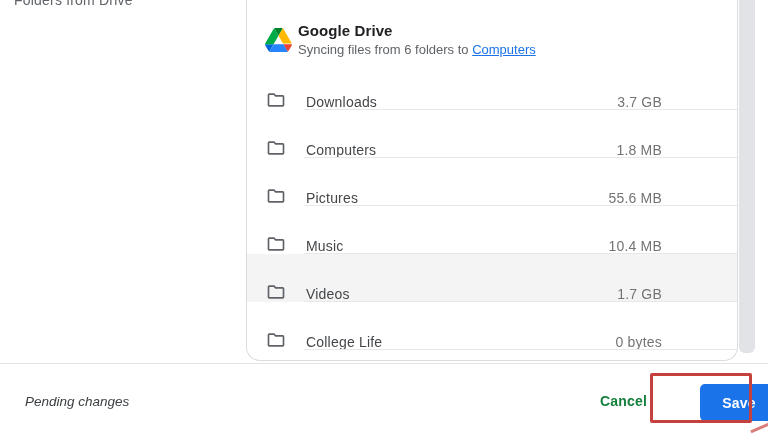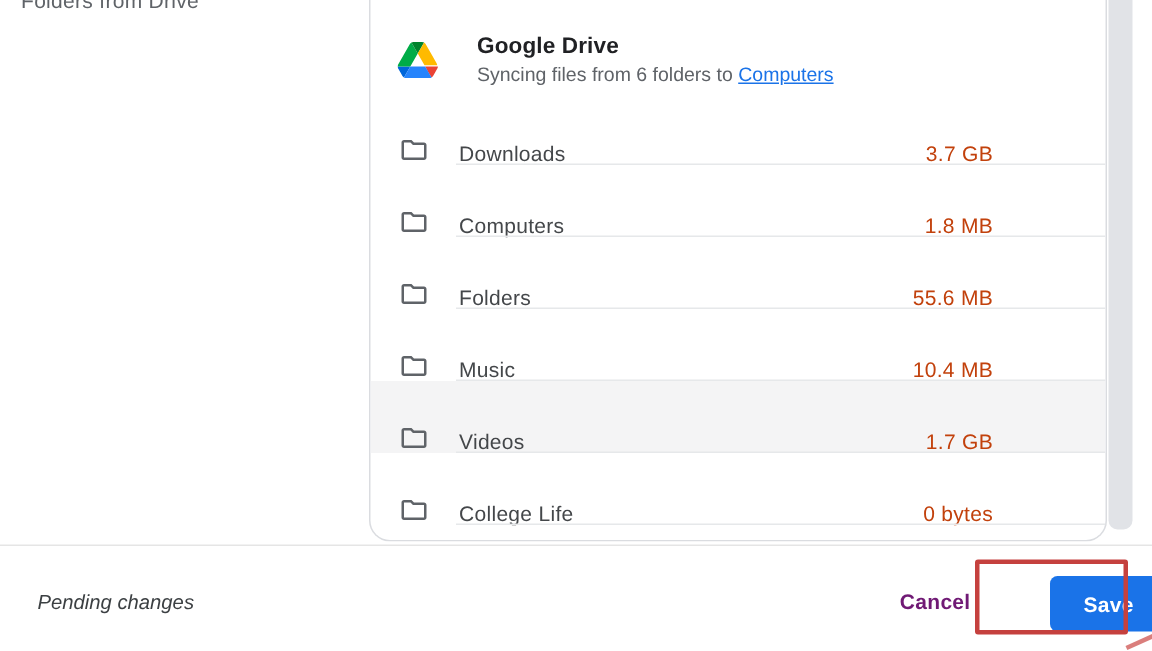--- a/index.html
+++ b/index.html
@@ -15,55 +15,55 @@
     font-size:14px; color:#5f6368; letter-spacing:.2px;
   }
 
   
   .card {
     position:absolute; left:246px; top:-20px; width:492px; height:381px;
     background:#fff; border:1px solid #dadce0; border-top:none;
     border-radius:0 0 14px 14px; overflow:hidden;
   }
   .drive-header {
-    display:flex; align-items:center; gap:26px;
+    display:flex; align-items:center; gap:6px;
     margin:42px 0 0 18px;
   }
   .drive-title { font-size:15px; font-weight:700; color:#202124; letter-spacing:.1px; }
   .drive-subtitle { font-size:13px; color:#5f6368; margin-top:3px; }
   .drive-subtitle a { color:#1a73e8; text-decoration:underline; cursor:pointer; }
 
   .folder-list { margin-top:5px; }
   .folder-row {
     position:relative; height:48px; display:flex; align-items:flex-end;
   }
   .folder-row::after {
     content:""; position:absolute; left:57px; right:0; bottom:0;
     height:1px; background:#e6e8ea;
   }
   .folder-row.highlighted { background:#f4f4f5; }
   .folder-row .ficon { margin-left:19px; width:20px; height:20px; flex:0 0 auto; display:flex; }
   .folder-row .fname { margin-left:20px; font-size:14px; color:#44474a; letter-spacing:.2px; }
-  .folder-row .fsize { margin-left:auto; margin-right:75px; font-size:14px; color:#c2410c; letter-spacing:.2px; }
+  .folder-row .fsize { margin-left:auto; margin-right:75px; font-size:14px; color:#737373; letter-spacing:.2px; }
 
   
   .scrollbar-thumb {
     position:absolute; left:739px; top:0; width:16px; height:353px;
     background:#e1e3e7; border-radius:0 0 6px 6px;
   }
 
   
   .footer {
     position:absolute; left:0; top:363px; width:768px; height:53px;
     background:#fff; border-top:1px solid #e5e5e5;
   }
   .pending { position:absolute; left:25px; top:30px; font-size:13.5px; font-style:italic; color:#3c4043; }
   .cancel-link {
     position:absolute; right:121px; top:29px;
-    font-size:14px; font-weight:700; color:#701a75; cursor:pointer; letter-spacing:.2px;
+    font-size:14px; font-weight:700; color:#15803d; cursor:pointer; letter-spacing:.2px;
     background:none; border:none; font-family:inherit;
   }
   .save-btn {
     position:absolute; left:700px; top:384px; width:78px; height:37px;
     background:#1a73e8; color:#fff; font-size:14px; font-weight:700; letter-spacing:.2px;
     border:none; border-radius:5px; cursor:pointer; font-family:inherit;
   }
 
   
   .annotation-rect {
@@ -116,21 +116,21 @@
     </span>
     <span class="fname">Computers</span>
     <span class="fsize">1.8 MB</span>
   </div>
       <div class="folder-row">
     <span class="ficon">
       <svg viewBox="0 0 24 24" width="20" height="20" fill="#5f6368" aria-hidden="true">
         <path d="M20 6h-8l-2-2H4c-1.1 0-1.99.9-1.99 2L2 18c0 1.1.9 2 2 2h16c1.1 0 2-.9 2-2V8c0-1.1-.9-2-2-2zm0 12H4V6h5.17l2 2H20v10z"></path>
       </svg>
     </span>
-    <span class="fname">Folders</span>
+    <span class="fname">Pictures</span>
     <span class="fsize">55.6 MB</span>
   </div>
       <div class="folder-row">
     <span class="ficon">
       <svg viewBox="0 0 24 24" width="20" height="20" fill="#5f6368" aria-hidden="true">
         <path d="M20 6h-8l-2-2H4c-1.1 0-1.99.9-1.99 2L2 18c0 1.1.9 2 2 2h16c1.1 0 2-.9 2-2V8c0-1.1-.9-2-2-2zm0 12H4V6h5.17l2 2H20v10z"></path>
       </svg>
     </span>
     <span class="fname">Music</span>
     <span class="fsize">10.4 MB</span>

